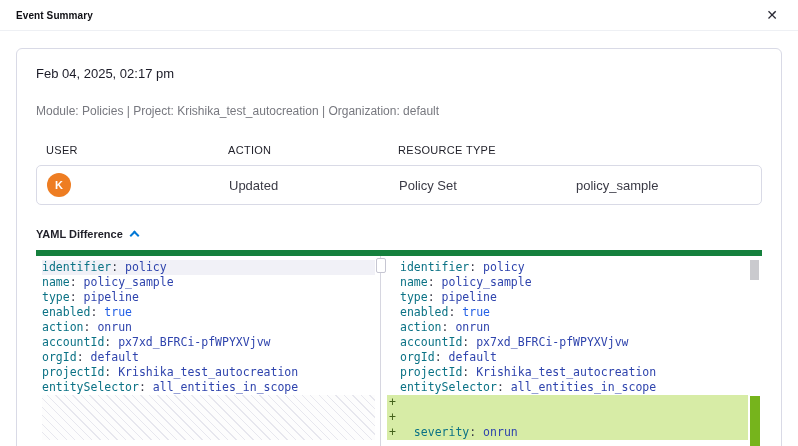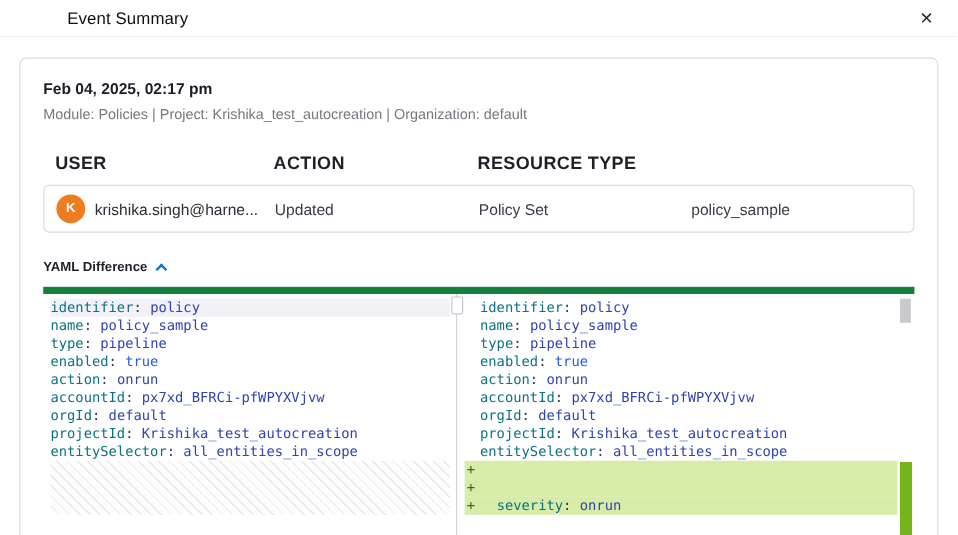--- a/index.html
+++ b/index.html
@@ -1,28 +1,28 @@
 <!DOCTYPE html>
 <html style="--accent-blue: #0278d5; --avatar-orange: #ee7d22; --yaml-key: #0b7285; --yaml-value: #2f44ad; --yaml-keyword: #2460e6; --diff-added-bg: #d7eca6; --overview-added: #76b41c;"><head>
 <meta charset="utf-8">
 <style>
   *{box-sizing:border-box;margin:0;padding:0;}
   html,body{width:798px;height:446px;}
   body{font-family:"Liberation Sans",sans-serif;background:#fff;overflow:hidden;position:relative;color:#1c1c28;}
 
   .modal-header{display:flex;align-items:center;justify-content:space-between;padding:6px 16px;height:31px;border-bottom:1px solid #eef0f4;}
-  .modal-title{font-size:14px;font-weight:400;color:#0f0f14;letter-spacing:.1px;margin-left:40px;}
+  .modal-title{font-size:10px;font-weight:700;color:#0f0f14;letter-spacing:.1px;}
   .close-btn{background:none;border:none;font-size:14px;color:#2a2a35;cursor:pointer;line-height:1;padding:2px 4px;font-family:inherit;}
 
   .card{margin:17px 16px 0;border:1px solid #d9dae6;border-radius:6px;padding:17px 19px;height:600px;background:#fff;}
-  .timestamp{font-size:13px;font-weight:700;color:#1c1c28;}
-  .meta{font-size:12px;color:#77787f;margin-top:7px;}
+  .timestamp{font-size:13px;font-weight:400;color:#1c1c28;}
+  .meta{font-size:12px;color:#77787f;margin-top:23px;}
 
   .tbl-head{display:grid;grid-template-columns:182px 170px 177px 1fr;padding:0 10px;margin-top:26px;}
-  .tbl-head span{font-size:15px;font-weight:700;color:#1f1f28;letter-spacing:.3px;}
+  .tbl-head span{font-size:11px;font-weight:400;color:#1f1f28;letter-spacing:.3px;}
   .tbl-row{display:grid;grid-template-columns:182px 170px 177px 1fr;align-items:center;padding:0 10px;margin-top:9px;height:40px;border:1px solid #d9dae6;border-radius:5px;font-size:13px;color:#3a3a45;background:#fff;}
   .user-cell{display:flex;align-items:center;gap:8px;min-width:0;}
   .avatar{width:24px;height:24px;border-radius:50%;background:var(--avatar-orange,#ee7d22);color:#fff;font-size:11px;font-weight:700;display:flex;align-items:center;justify-content:center;flex:none;}
   .user-email{white-space:nowrap;overflow:hidden;color:#2c2c36;}
 
   .yaml-toggle{display:flex;align-items:center;gap:8px;margin-top:23px;cursor:pointer;width:max-content;}
   .yaml-label{font-size:11px;font-weight:700;color:#1f1f28;}
   .chev{width:7px;height:7px;border-left:2px solid var(--accent-blue,#0278d5);border-top:2px solid var(--accent-blue,#0278d5);transform:rotate(45deg);margin-top:3px;display:inline-block;}
 
   .diff{display:flex;margin-top:10px;border-top:6px solid #15803d;height:208px;overflow:hidden;}
@@ -61,21 +61,20 @@
 
   <div class="tbl-head">
     <span>USER</span>
     <span>ACTION</span>
     <span>RESOURCE TYPE</span>
   </div>
 
   <div class="tbl-row">
     <div class="user-cell">
       <span class="avatar">K</span>
-      <span class="user-email">krishika.singh@harne...</span>
     </div>
     <span>Updated</span>
     <span>Policy Set</span>
     <span>policy_sample</span>
   </div>
 
   <div class="yaml-toggle">
     <span class="yaml-label">YAML Difference</span>
     <span class="chev"></span>
   </div>

